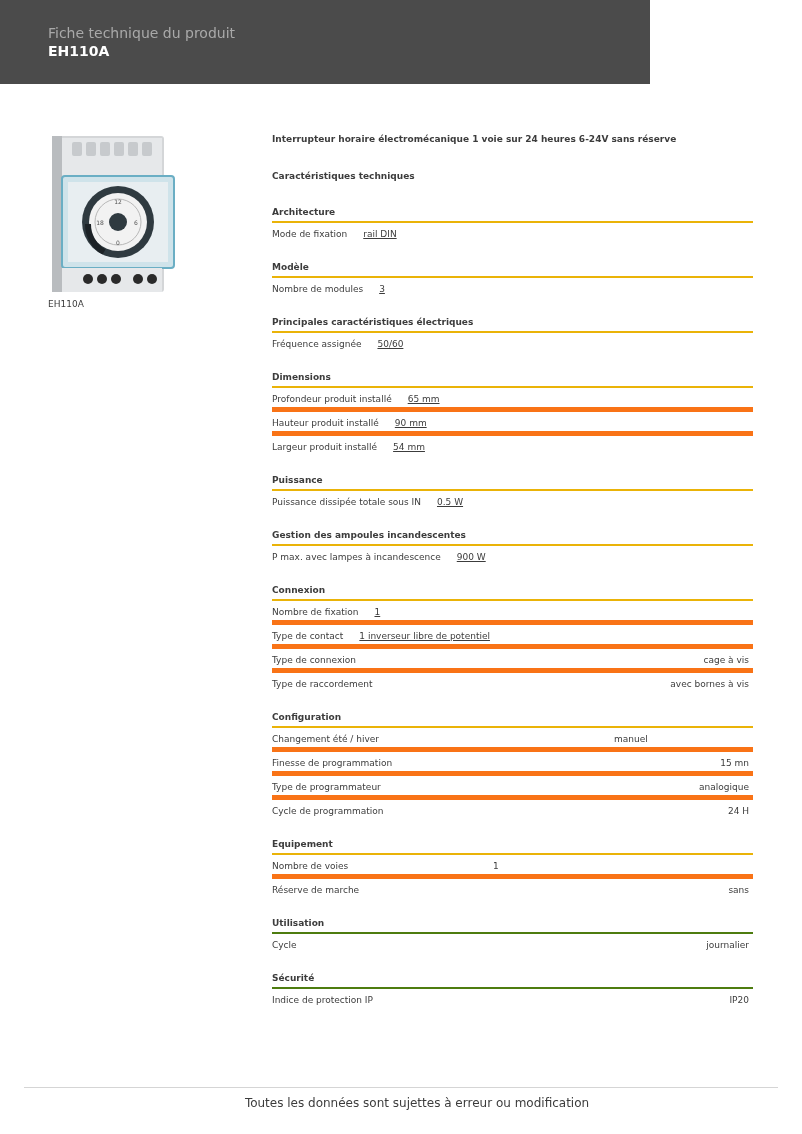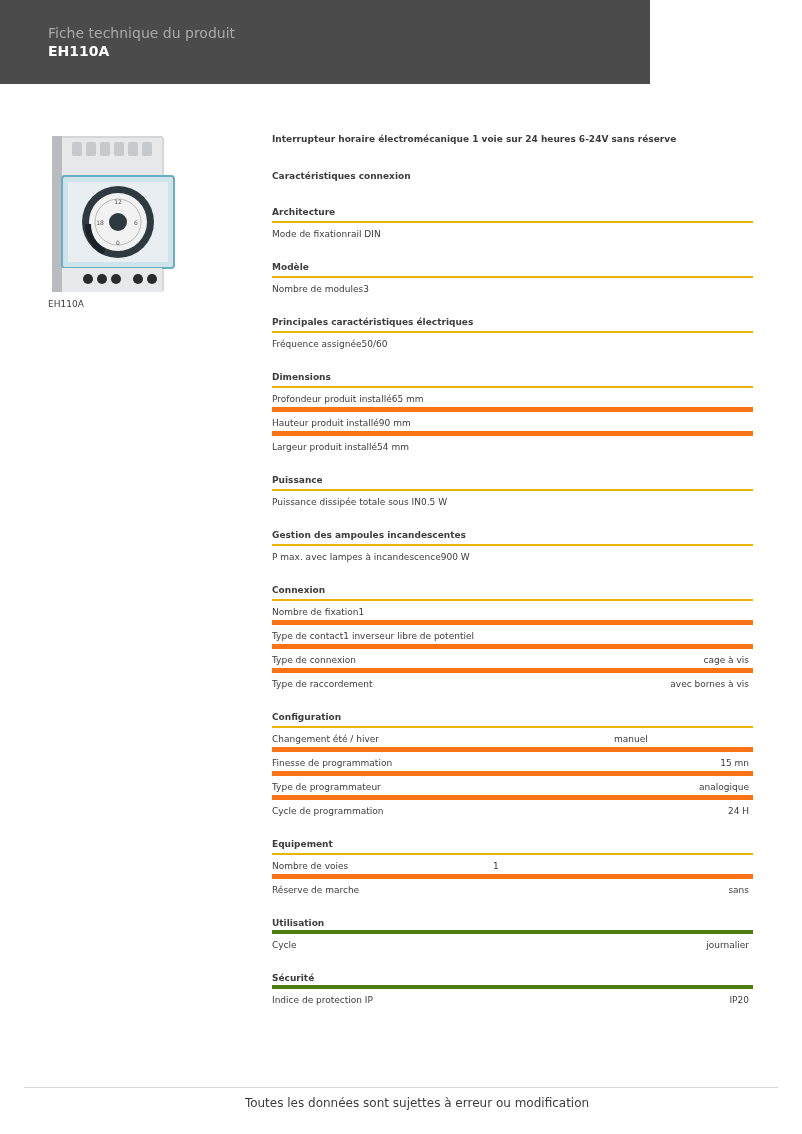--- a/index.html
+++ b/index.html
@@ -16,26 +16,26 @@
 
   .product-img { position: absolute; left: 48px; top: 132px; width: 136px; height: 164px; }
   .product-caption { position: absolute; left: 48px; top: 299px; font-size: 9px; color: #3c3c3c; }
 
   .main { position: absolute; left: 272px; top: 133px; width: 481px; }
   .product-desc { font-size: 9px; font-weight: bold; color: #3c3c3c; height: 36px; line-height: 13px; }
   .specs-heading { font-size: 9px; font-weight: bold; color: #3c3c3c; height: 36px; line-height: 13px; padding-top: 1px; }
 
   .section { margin-bottom: 13px; }
   .section-title { font-size: 9px; font-weight: bold; color: #3c3c3c; height: 18px; line-height: 13px; padding-top: 1px; border-bottom: 2px solid #eab308; }
-  .section-title.thick { border-bottom: 4px solid #4d7c0f; }
+  .section-title.thick { border-bottom: 2px solid #4d7c0f; }
   .row { display: flex; font-size: 9px; color: #3c3c3c; height: 24px; line-height: 22px; border-bottom: 5px solid #f97316; }
   .row:last-child { border-bottom: none; }
   .row .label { white-space: nowrap; }
   .row .value { white-space: nowrap; }
-  .row.inline .value { margin-left: 0; }
+  .row.inline .value { margin-left: 16px; text-decoration: underline; }
   .row.right { justify-content: space-between; padding-right: 4px; }
   .row.mid .value { position: absolute; }
   .row.mid { position: relative; }
 
   .footer-line { position: absolute; left: 24px; top: 1087px; width: 754px; height: 1px; background: #d5d5d5; }
   .footer { position: absolute; left: 0; top: 1096px; width: 802px; text-align: center; font-size: 12px; color: #3c3c3c; margin-left: 16px; }
 </style>
 </head>
 <body>
 
@@ -89,21 +89,21 @@
       <circle cx="68" cy="147" r="5"></circle>
       <circle cx="90" cy="147" r="5"></circle>
       <circle cx="104" cy="147" r="5"></circle>
     </g>
   </svg>
 </div>
 <div class="product-caption">EH110A</div>
 
 <div class="main">
   <div class="product-desc">Interrupteur horaire électromécanique 1 voie sur 24 heures 6-24V sans réserve</div>
-  <div class="specs-heading">Caractéristiques connexion</div>
+  <div class="specs-heading">Caractéristiques techniques</div>
   <div id="sections">
       <div class="section">
         <div class="section-title">Architecture</div>
         <div class="row inline">
           <span class="label">Mode de fixation</span>
           <span class="value">rail DIN</span>
         </div>
       </div>
       <div class="section">
         <div class="section-title">Modèle</div>

